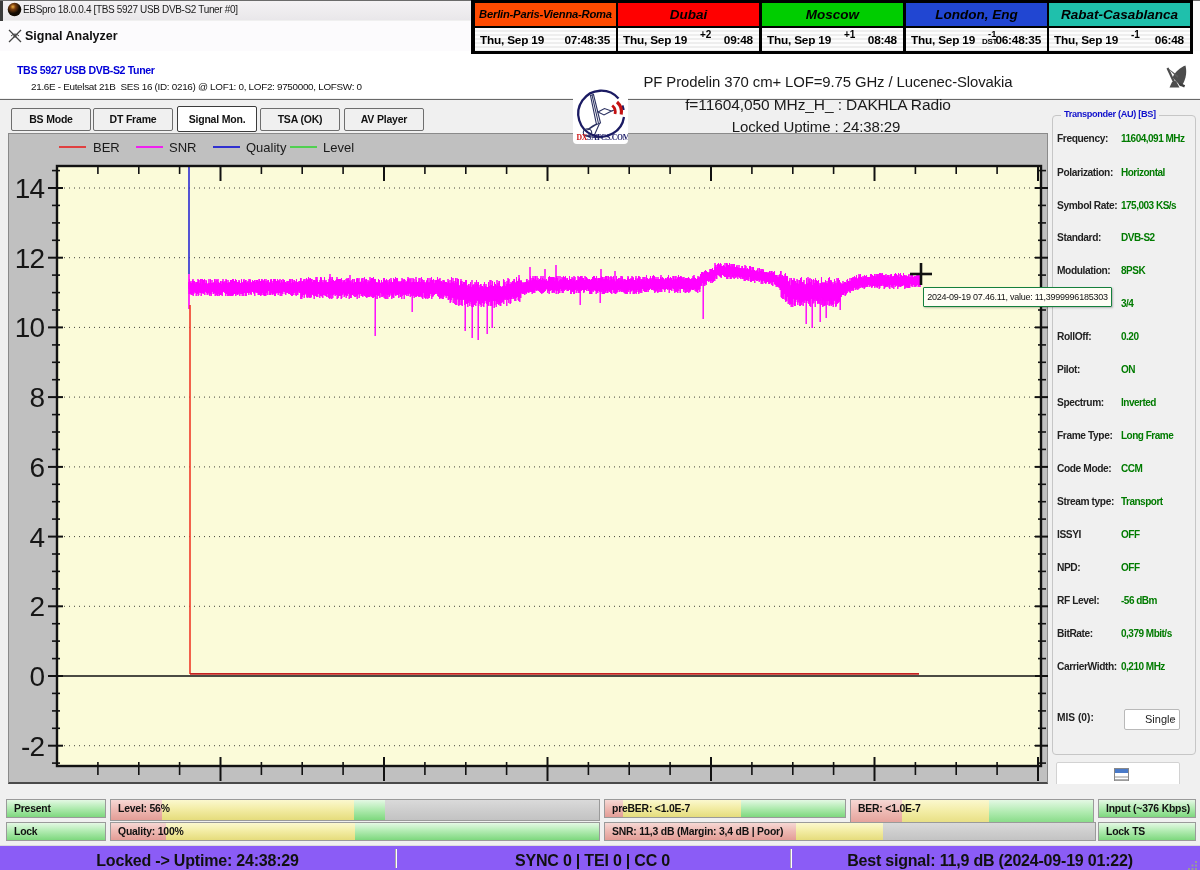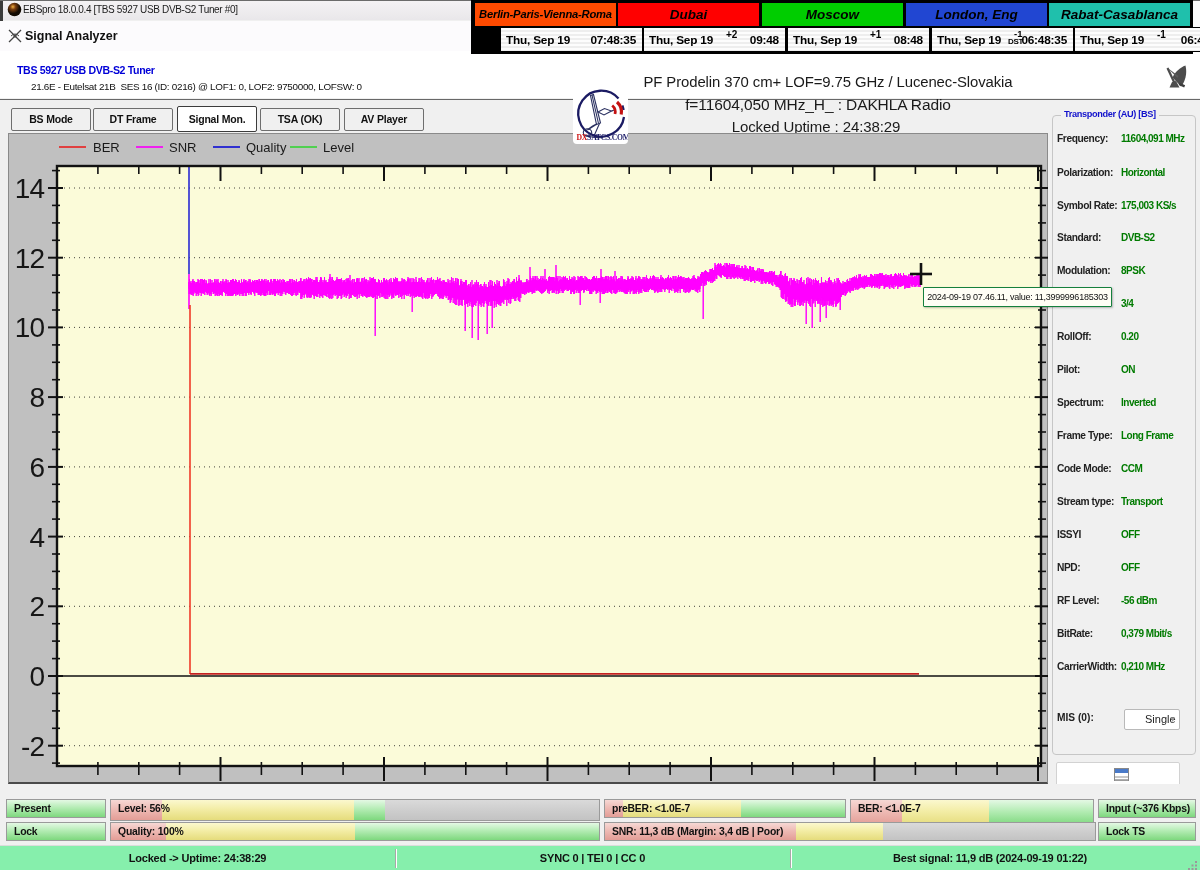--- a/index.html
+++ b/index.html
@@ -26,21 +26,21 @@
 .tab { position:absolute; top:108px; height:23px; background:#f0f0f0; border:1px solid #6e6e6e;
   border-radius:2px; font-size:10.5px; font-weight:bold; color:#111; text-align:center; line-height:21px; letter-spacing:-0.2px; }
 .tab.active { background:#fff; top:106px; height:26px; border:1px solid #3c3c3c; line-height:24px; }
 
 
 #clocks { position:absolute; left:471px; top:0px; width:722px; height:54px; background:#000; }
 .chead { position:absolute; top:2px; height:25px; border:1px solid #000; border-left:2px solid #000;
   font-weight:bold; font-style:italic; color:#000; text-align:center; line-height:23px; }
 .ctime { position:absolute; top:27px; height:25px; background:#f7f7f7;
   background:repeating-linear-gradient(180deg,#fdfdfd 0 2px,#eeeeee 2px 4px);
-  border:1px solid #000; border-left:2px solid #000; color:#000;margin-left:26px; }
+  border:1px solid #000; border-left:2px solid #000; color:#000; }
 .cdate { position:absolute; left:5px; top:5px; font-size:11.8px; font-weight:bold; letter-spacing:-0.2px; white-space:nowrap; }
 .ctm { position:absolute; right:6px; top:5px; font-size:11.8px; font-weight:bold; letter-spacing:-0.2px; white-space:nowrap; }
 .off { position:absolute; left:72px; top:3px; font-weight:bold; }
 .off2 { position:absolute; left:82px; top:1px; font-size:10px; font-weight:bold; }
 
 
 #chartpanel { position:absolute; left:8px; top:133px; width:1040px; height:651px; background:#c0c0c0;
   border:1px solid #8a8a8a; border-bottom:2px solid #4a4a4a; }
 .leg { position:absolute; top:140px; font-size:13px; color:#1a1a1a; }
 .legline { position:absolute; top:146px; width:27px; height:2px; }
@@ -68,22 +68,22 @@
 #botstrip { position:absolute; left:0; top:784px; width:1200px; height:61px; background:#f0f0f0; }
 .bar { position:absolute; border:1px solid #9a9a9a; background:#ccc; overflow:hidden; }
 .seg { position:absolute; top:0; height:100%; }
 .sg { background:linear-gradient(180deg,#e4f8e4 0%,#b4ecb4 45%,#7ed87e 100%); }
 .sy { background:linear-gradient(180deg,#fbf8cf 0%,#f3edA6 45%,#e5dc7c 100%); }
 .sp { background:linear-gradient(180deg,#f6d8d4 0%,#eebbb5 45%,#e39d96 100%); }
 .su { background:linear-gradient(180deg,#dadada 0%,#cfcfcf 45%,#c3c3c3 100%); }
 .bartext { position:absolute; left:7px; top:3px; font-size:10.4px; font-weight:bold; color:#111; white-space:nowrap; letter-spacing:-0.2px; }
 
 
-#statusbar { position:absolute; left:0; top:845px; width:1200px; height:25px; background:#86efac;
-  border-top:1px solid #dcdcdc; font-size:11px; font-weight:bold; color:#111; letter-spacing:-0.2px; }
+#statusbar { position:absolute; left:0; top:845px; width:1200px; height:25px; background:#8b5cf6;
+  border-top:1px solid #dcdcdc; font-size:16px; font-weight:bold; color:#111; letter-spacing:-0.2px; }
 .sbsep { position:absolute; top:3px; width:1px; height:19px; background:#a8a8a8; box-shadow:1px 0 0 #fff; }
 .sbtext { position:absolute; top:6px; text-align:center; }
 </style></head>
 <body>
 <div id="win">
 
   <div id="titlebar">
       <div class="edge"></div>
     </div>
   <svg class="abs" style="left:7px;top:2px" width="15" height="15" viewBox="0 0 15 15">

